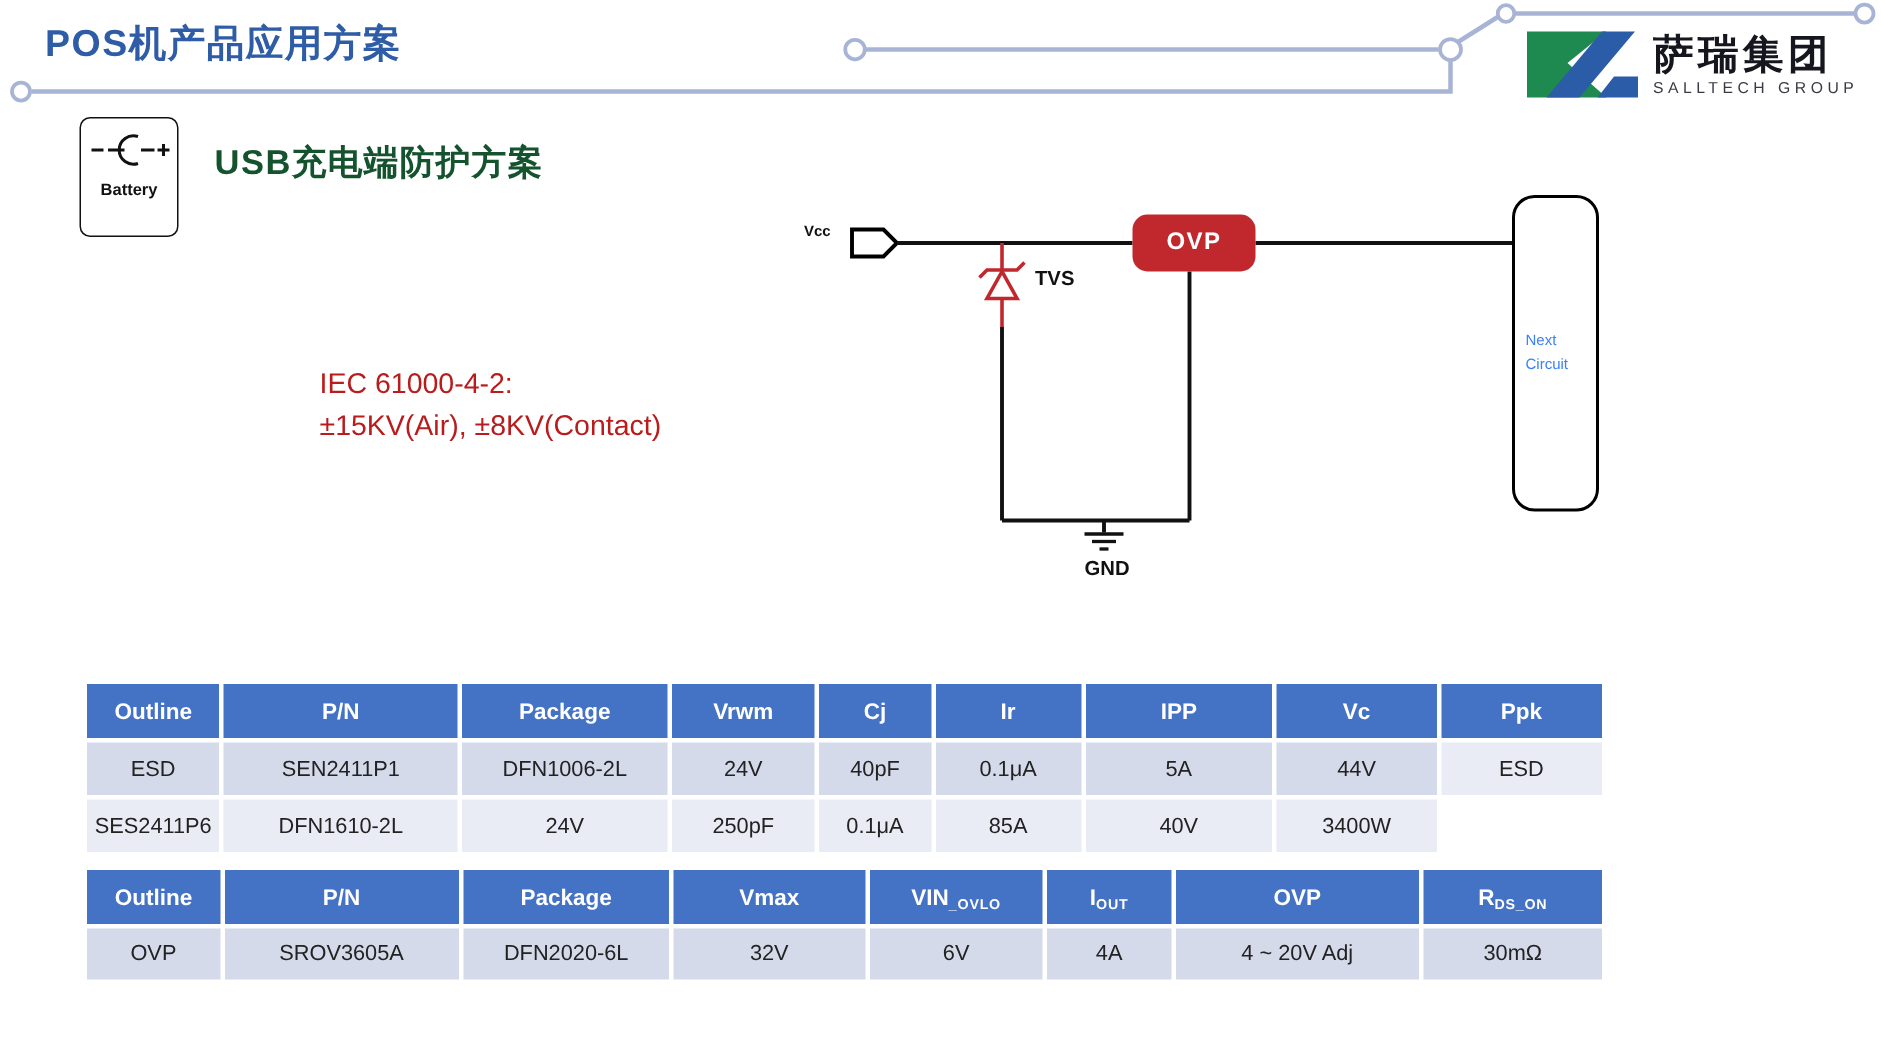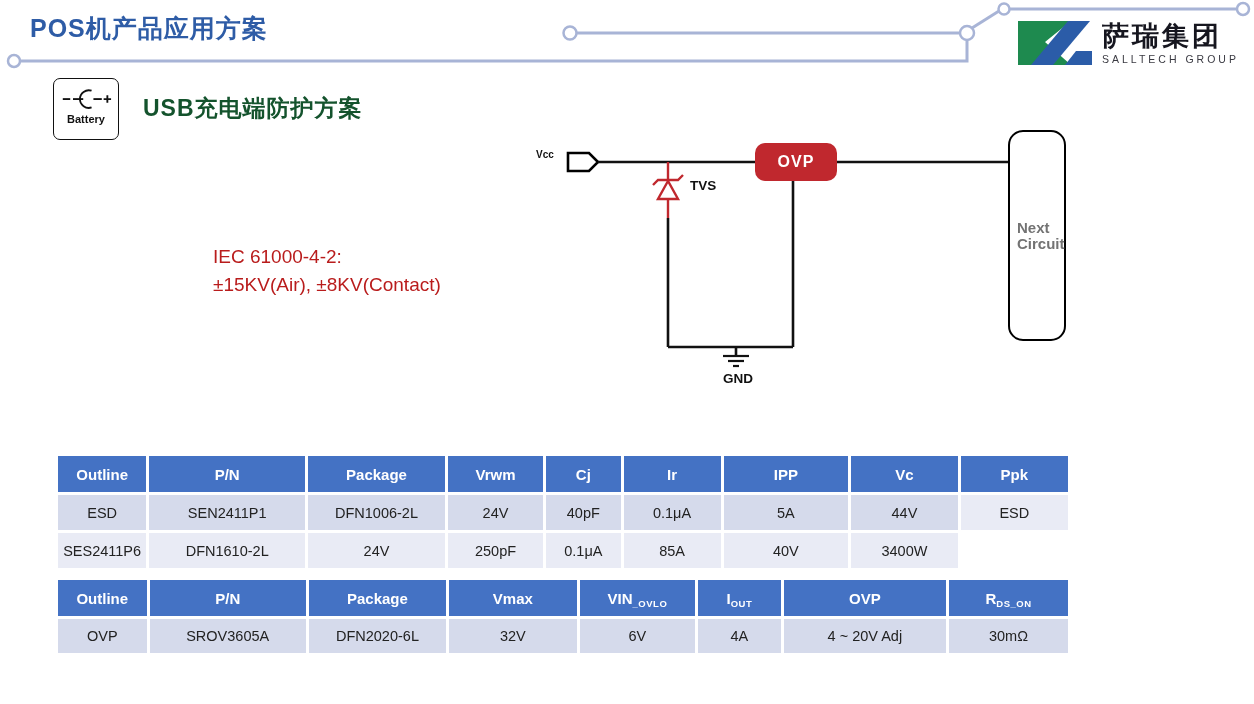--- a/index.html
+++ b/index.html
@@ -16,44 +16,44 @@
 
   .decor{position:absolute; left:0; top:0;}
   .decor-stroke{stroke:var(--decor-line); stroke-width:3; fill:none;}
   .decor-node{stroke:var(--decor-line); stroke-width:2.5; fill:#fff;}
 
   .logo{position:absolute; left:1018px; top:20px; display:flex; align-items:flex-end; gap:9px;}
   .logo-text{display:flex; flex-direction:column;}
   .logo-cn{font-size:27px; font-weight:bold; color:#16161f; letter-spacing:3px; line-height:29px;}
   .logo-en{font-size:10.5px; color:#3a3a42; letter-spacing:3px; line-height:13px; margin-top:2px; white-space:nowrap;}
 
-  .battery-box{position:absolute; left:53px; top:78px; width:66px; height:62px;
+  .battery-box{position:absolute; left:53px; top:78px; width:66px; height:80px;
     border:1.7px solid #111; border-radius:7px; display:flex; flex-direction:column;
-    align-items:center; justify-content:space-between; padding:8px 2px 14px 2px;}
+    align-items:center; justify-content:space-between; padding:8px 2px 24px 2px;}
   .battery-label{font-size:11px; font-weight:bold; color:#111;}
   .section-heading{position:absolute; left:143px; top:93px; font-size:23px; font-weight:bold; color:#14532d; letter-spacing:1px;}
 
   .note{position:absolute; left:213px; top:243px; font-size:19px; color:#b91c1c; line-height:28px;}
 
   .diagram-layer{position:absolute; left:0; top:0;}
   .wire{stroke:#111; stroke-width:2.6; fill:none;}
   .wire-red{stroke:var(--diagram-red); stroke-width:2.4; fill:none;}
   .tvs-tri{fill:#fff; stroke:var(--diagram-red); stroke-width:2.4;}
   .flag{fill:#fff; stroke:#000; stroke-width:2.6;}
   .diag-label{position:absolute; font-weight:bold; color:#111; font-size:13.5px;}
   .vcc-label{left:536px; top:149px; font-size:10px;}
   .tvs-label{left:690px; top:178px;}
   .gnd-label{left:712px; top:371px; width:52px; text-align:center;}
   .ovp-box{position:absolute; left:755px; top:143px; width:82px; height:38px;
     background:var(--diagram-red); border-radius:10px; color:#fff; font-weight:bold;
     font-size:16px; text-align:center; line-height:38px; letter-spacing:1px;}
   .next-box{position:absolute; left:1008px; top:130px; width:58px; height:211px;
     border:2.6px solid #000; border-radius:15px; background:#fff; display:flex;
     flex-direction:column; justify-content:center; padding-left:7px;}
-  .next-box span{font-size:15px; font-weight:bold; color:#737373; line-height:16px;}
+  .next-box span{font-size:10px; font-weight:normal; color:#3b82f6; line-height:16px;}
 
   .spec-table{position:absolute; left:58px; width:1010px; display:grid; gap:3px; background:#fff;}
   .t1{top:456px; grid-template-columns:102fr 180fr 158fr 110fr 86fr 112fr 144fr 123fr 124fr; grid-auto-rows:35px;}
   .t2{top:580px; grid-template-columns:102fr 180fr 158fr 147fr 133fr 95fr 187fr 137fr; grid-auto-rows:34px;}
   .t1{grid-template-rows:36px 35px 35px;}
   .t2{grid-template-rows:36px 34px;}
   .th{background:var(--header-blue); color:#fff; font-weight:bold; font-size:15px;
     display:flex; align-items:center; justify-content:center;}
   .td{color:#222; font-size:14.5px; display:flex; align-items:center; justify-content:center;}
   .r1{background:var(--row-dark);}

